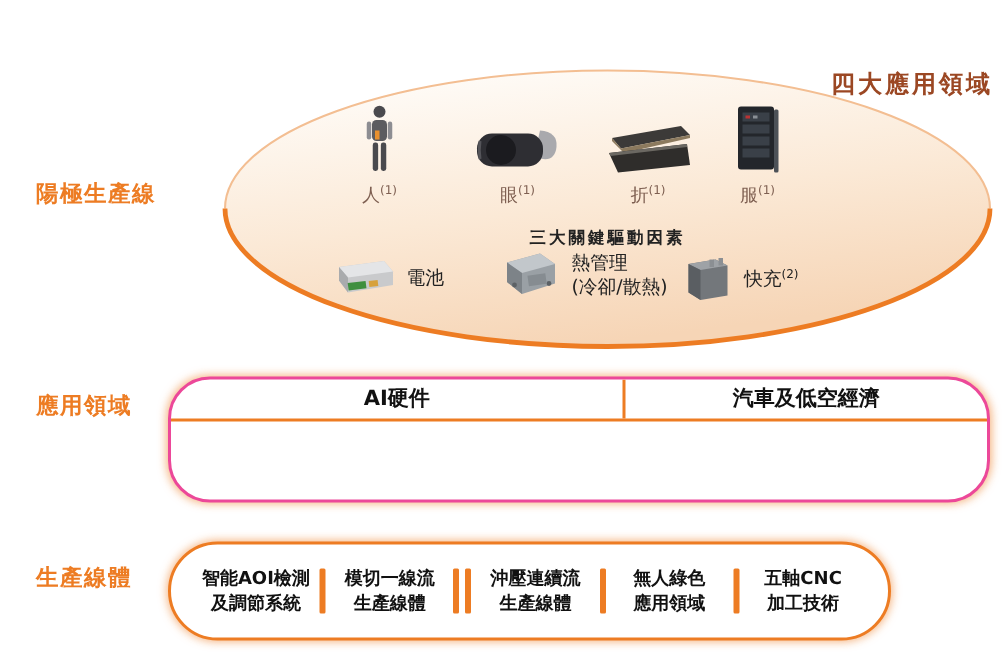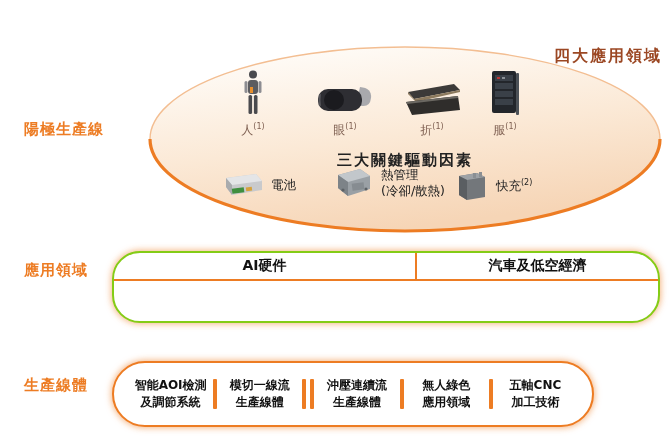--- a/index.html
+++ b/index.html
@@ -18,43 +18,43 @@
 
   
   .ellipse-wrap{position:absolute;left:148px;top:44px;width:514px;height:190px;}
 
   .app-title{
     position:absolute;left:148px;top:46px;width:514px;text-align:right;
     font-size:16px;font-weight:bold;color:#9B4723;letter-spacing:2px;
   }
   .drivers-title{
     position:absolute;left:148px;top:151px;width:514px;text-align:center;
-    font-size:15px;font-weight:bold;color:#222;letter-spacing:2px;
+    font-size:11px;font-weight:bold;color:#222;letter-spacing:2px;
   }
 
   .app-item{
     position:absolute;top:66px;width:88px;height:70px;
     display:flex;flex-direction:column;align-items:center;justify-content:space-between;
   }
   .app-item .icon-box{height:50px;display:flex;align-items:flex-end;justify-content:center;}
   .app-label{
     font-size:12px;color:#7E5F51;margin-top:3px;line-height:1;white-space:nowrap;
   }
   .app-label sup{font-size:8px;color:#7E5F51;}
 
   .driver{
     position:absolute;display:flex;align-items:center;gap:7px;
   }
   .driver-label{font-size:12.5px;color:#222;line-height:1.3;white-space:nowrap;}
   .driver-label sup{font-size:8px;}
 
   
   .mid-box{
-    position:absolute;left:112px;top:251px;width:548px;height:72px;
-    border:2px solid #84cc16;border-radius:28px;background:#fff;
+    position:absolute;left:112px;top:251px;width:548px;height:84px;
+    border:2px solid #ec4899;border-radius:28px;background:#fff;
     box-shadow:0 0 6px 1px rgba(237,124,35,0.55);
     display:flex;flex-direction:column;overflow:hidden;box-sizing:border-box;
   }
   .mid-head{display:flex;height:26px;border-bottom:2px solid #ED7C23;flex:none;}
   .mid-head .hcell{
     display:flex;align-items:center;justify-content:center;
     font-size:14px;font-weight:bold;color:#111;
   }
   .mid-head .h-left{width:301px;border-right:2px solid #ED7C23;}
   .mid-head .h-right{flex:1;border-radius:12px;}

